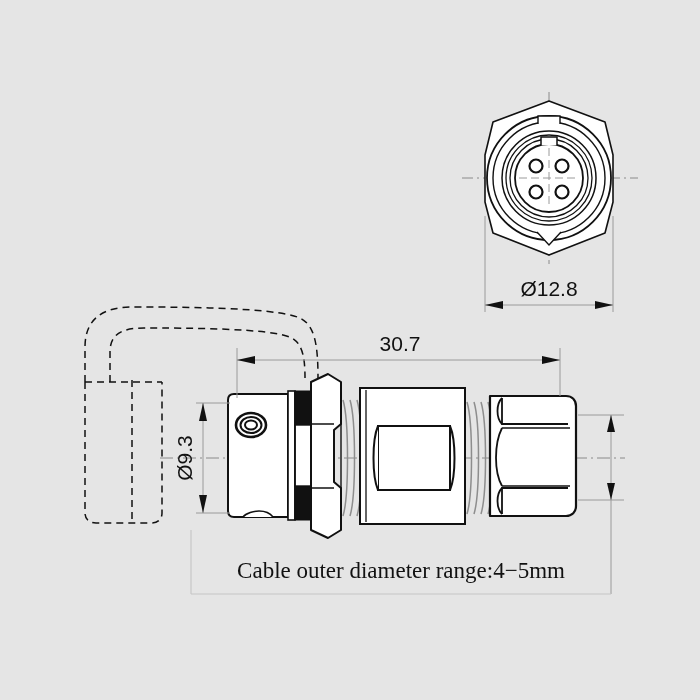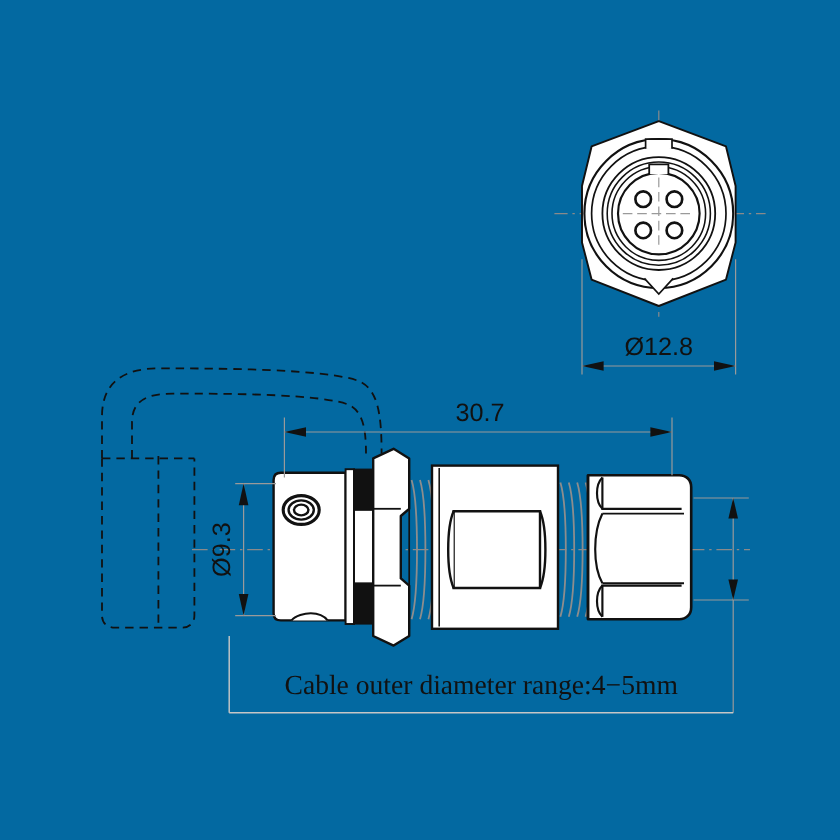--- a/index.html
+++ b/index.html
@@ -1,18 +1,18 @@
 <!DOCTYPE html>
 <html><head>
 <meta charset="utf-8">
 <style>
   html,body{margin:0;padding:0;background:#ffffff;}
   body{width:700px;height:700px;overflow:hidden;
        font-family:"Liberation Sans",sans-serif;}
-  #stage{position:relative;width:700px;height:700px;background:#0369a1;}
+  #stage{position:relative;width:700px;height:700px;background:#e5e5e5;}
   svg{display:block;}
   .dimtxt{font-family:"Liberation Sans",sans-serif;font-size:21px;fill:#111;}
   .captxt{font-family:"Liberation Serif",serif;font-size:23px;fill:#111;}
 </style>
 </head>
 <body>
 
 <div id="stage">
 <svg width="700" height="700" viewBox="0 0 700 700">
 

